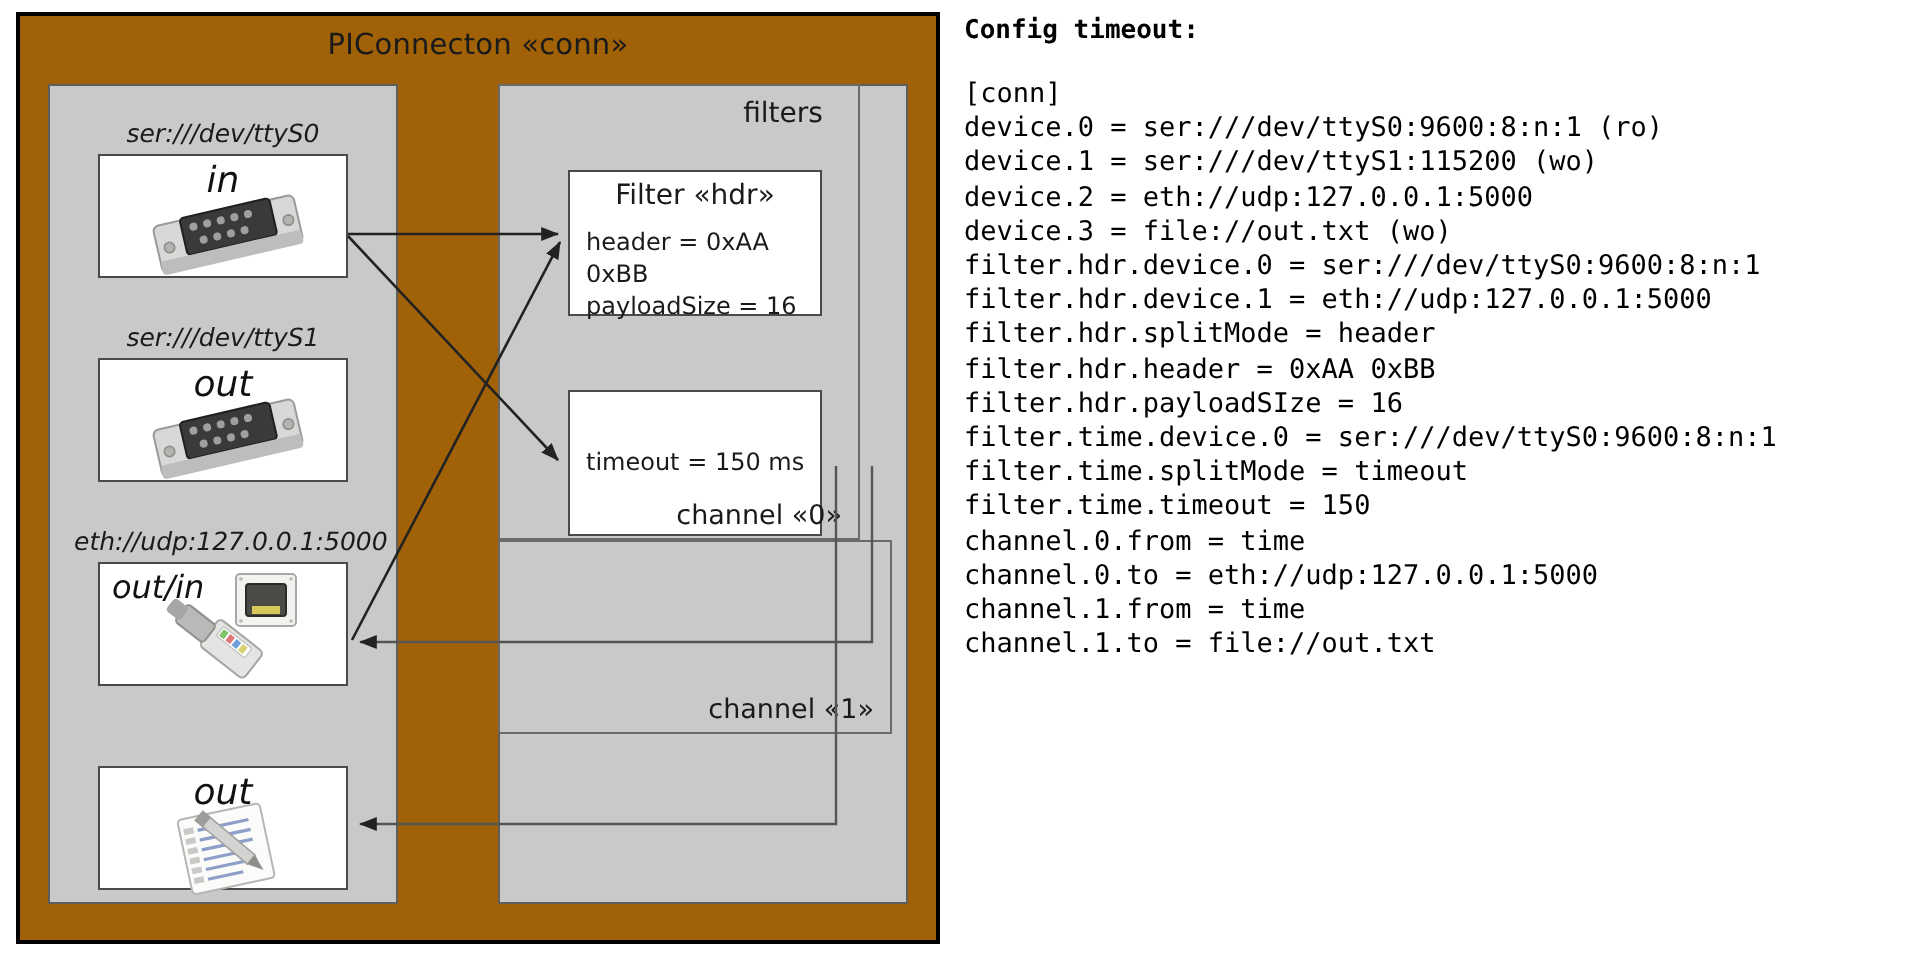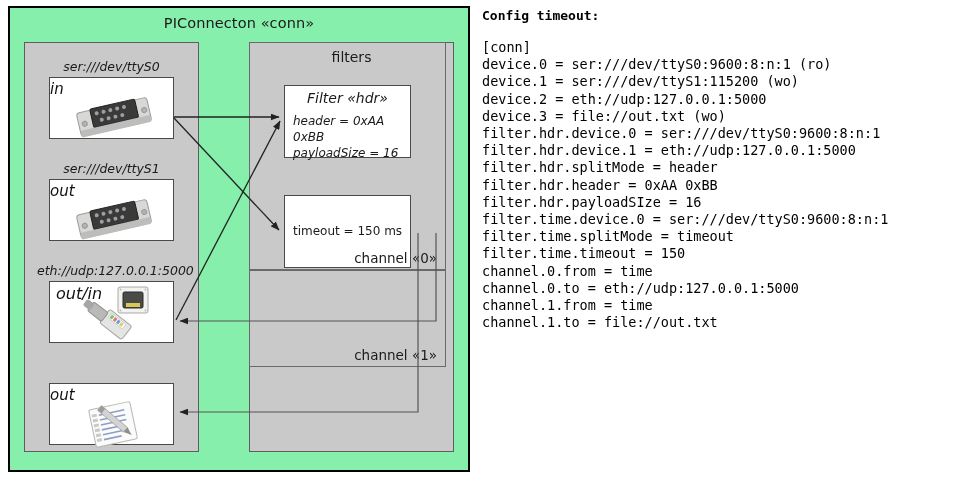--- a/index.html
+++ b/index.html
@@ -15,21 +15,21 @@
     position: relative;
   }
 
   
   #diagram-root {
     position: absolute;
     left: 8px;
     top: 6px;
     width: 462px;
     height: 466px;
-    background: #86efac;
+    background: #a16207;
     border: 2px solid #000000;
     box-sizing: border-box;
   }
 
   #diagram-title {
     position: absolute;
     left: 0;
     top: 7px;
     width: 100%;
     text-align: center;
@@ -63,20 +63,21 @@
     box-sizing: border-box;
   }
   #filters-panel-title {
     position: absolute;
     top: 6px;
     left: 0;
     width: 100%;
     text-align: center;
     font-size: 14px;
     color: #1a1a1a;
+    padding-left: 40px;
   }
 
   
   .device-node { position: absolute; }
   .device-label {
     position: absolute;
     top: 0;
     left: 0;
     width: 100%;
     text-align: center;
@@ -92,21 +93,22 @@
     height: 62px;
     background: #ffffff;
     border: 1.5px solid #4a4a4a;
     box-sizing: border-box;
   }
   .device-dir {
     position: absolute;
     top: 2px;
     left: 0;
     width: 100%;
-    font-size: 15px;
+    text-align: center;
+    font-size: 18px;
     color: #111111;
     pointer-events: none;
   }
   .device-dir.left-align {
     text-align: left;
     padding-left: 6px;
     width: auto;
     font-size: 16px;
   }
   .device-icon {
@@ -308,35 +310,35 @@
           </g>
         </svg>
       </div>
     </div>
 
   </div>
 
   <div id="filters-panel">
     <div id="filters-panel-title">filters</div>
 
-    <div class="filter-box" style="left:34px; top:42px; width:127px; height:73px;font-style:italic;">
+    <div class="filter-box" style="left:34px; top:42px; width:127px; height:73px;">
       <div class="filter-title">Filter «hdr»</div>
       <div class="filter-props">
         <div>header = 0xAA 0xBB</div>
         <div>payloadSize = 16</div>
       </div>
     </div>
 
     <div class="filter-box" style="left:34px; top:152px; width:127px; height:73px;">
       <div class="filter-props">
         <div>timeout = 150 ms</div>
       </div>
     </div>
 
-    <div class="channel-group" style="left:-1px; top:-1px; width:197px; height:228px;">
+    <div class="channel-group" style="left:-1px; top:-1px; width:181px; height:228px;">
       <div class="channel-label">channel «0»</div>
     </div>
 
     <div class="channel-group" style="left:-1px; top:227px; width:197px; height:97px;">
       <div class="channel-label">channel «1»</div>
     </div>
   </div>
 
   <svg id="connectors" viewBox="0 0 462 466">
     <defs>

